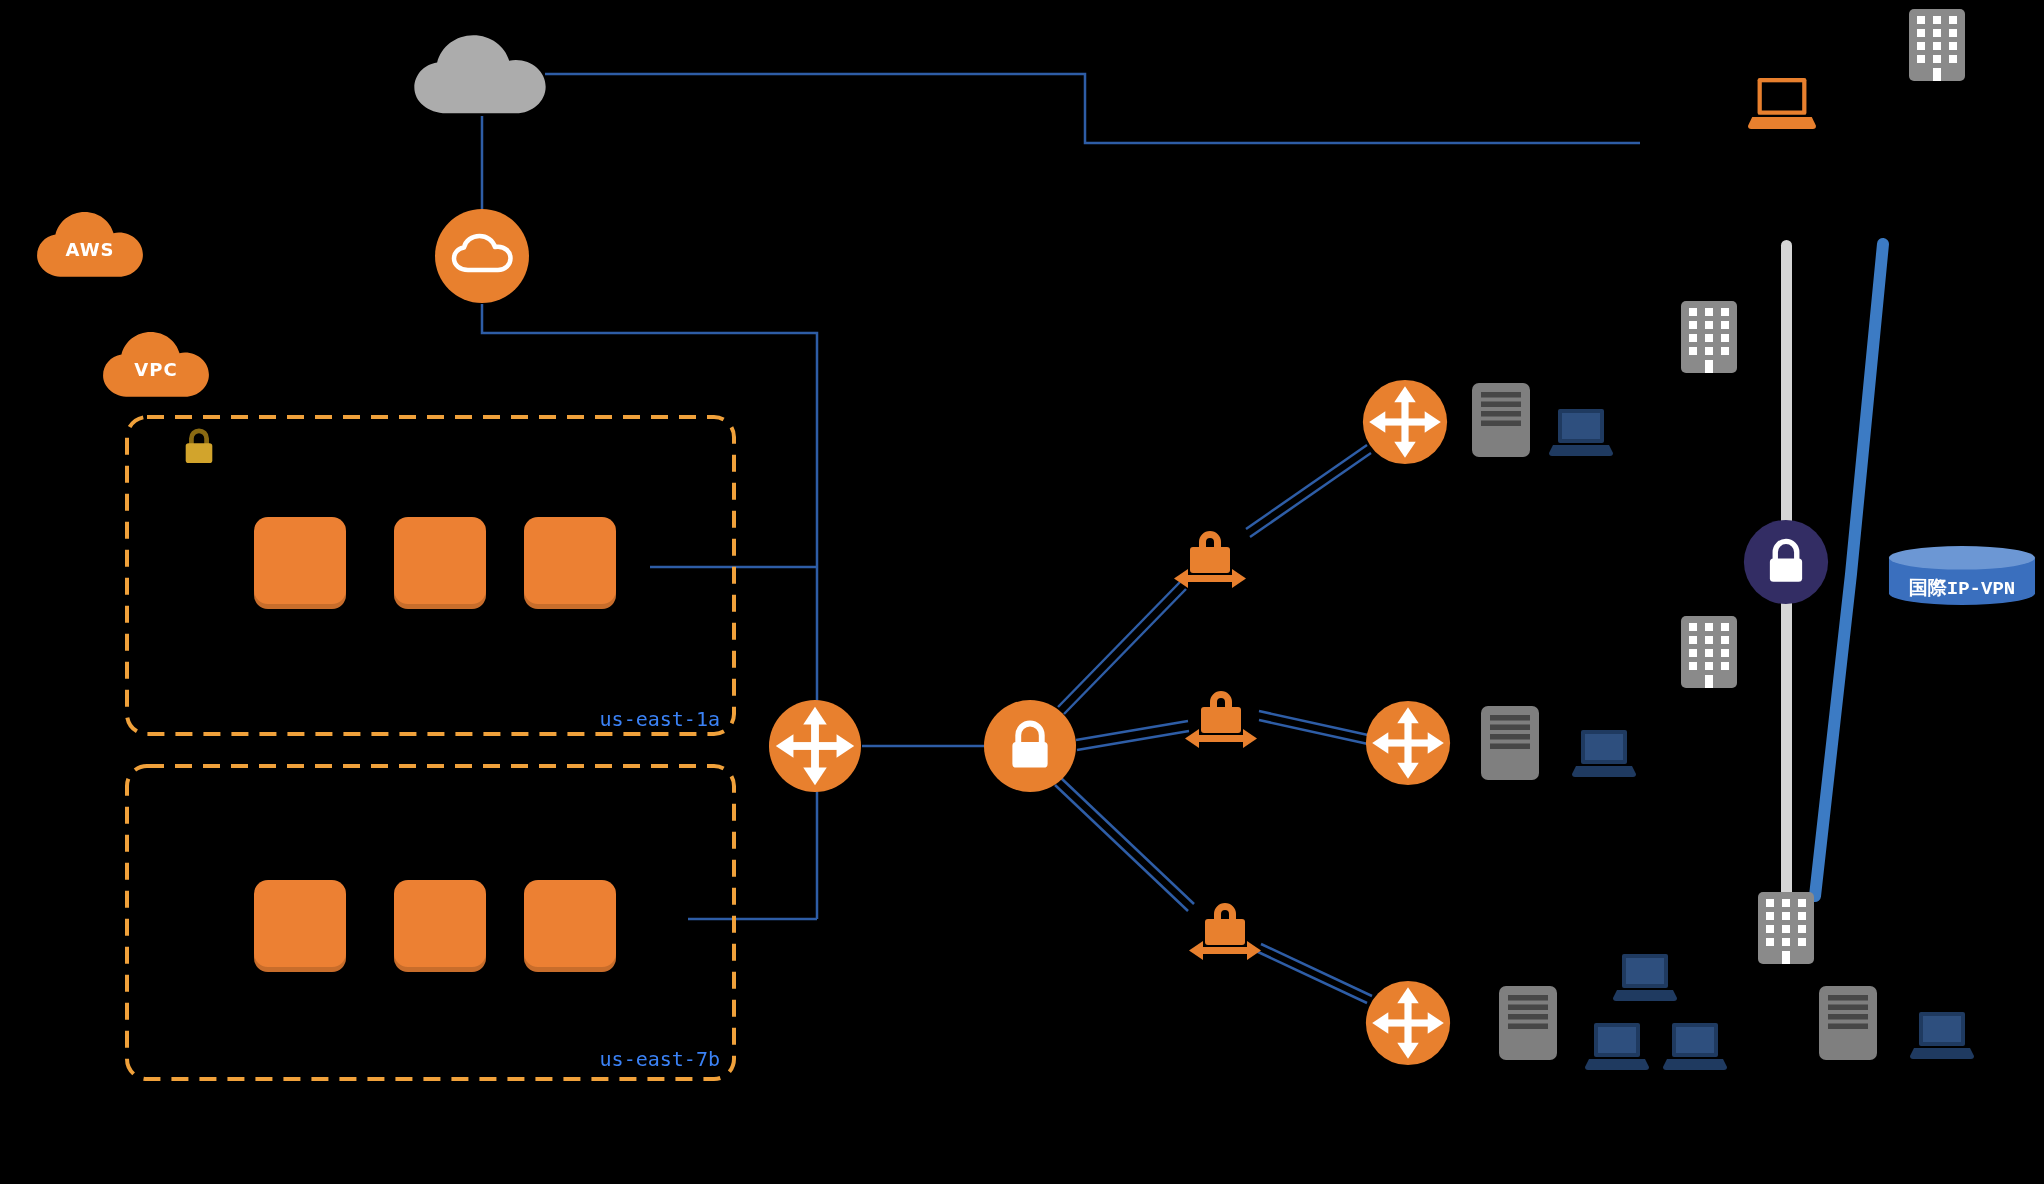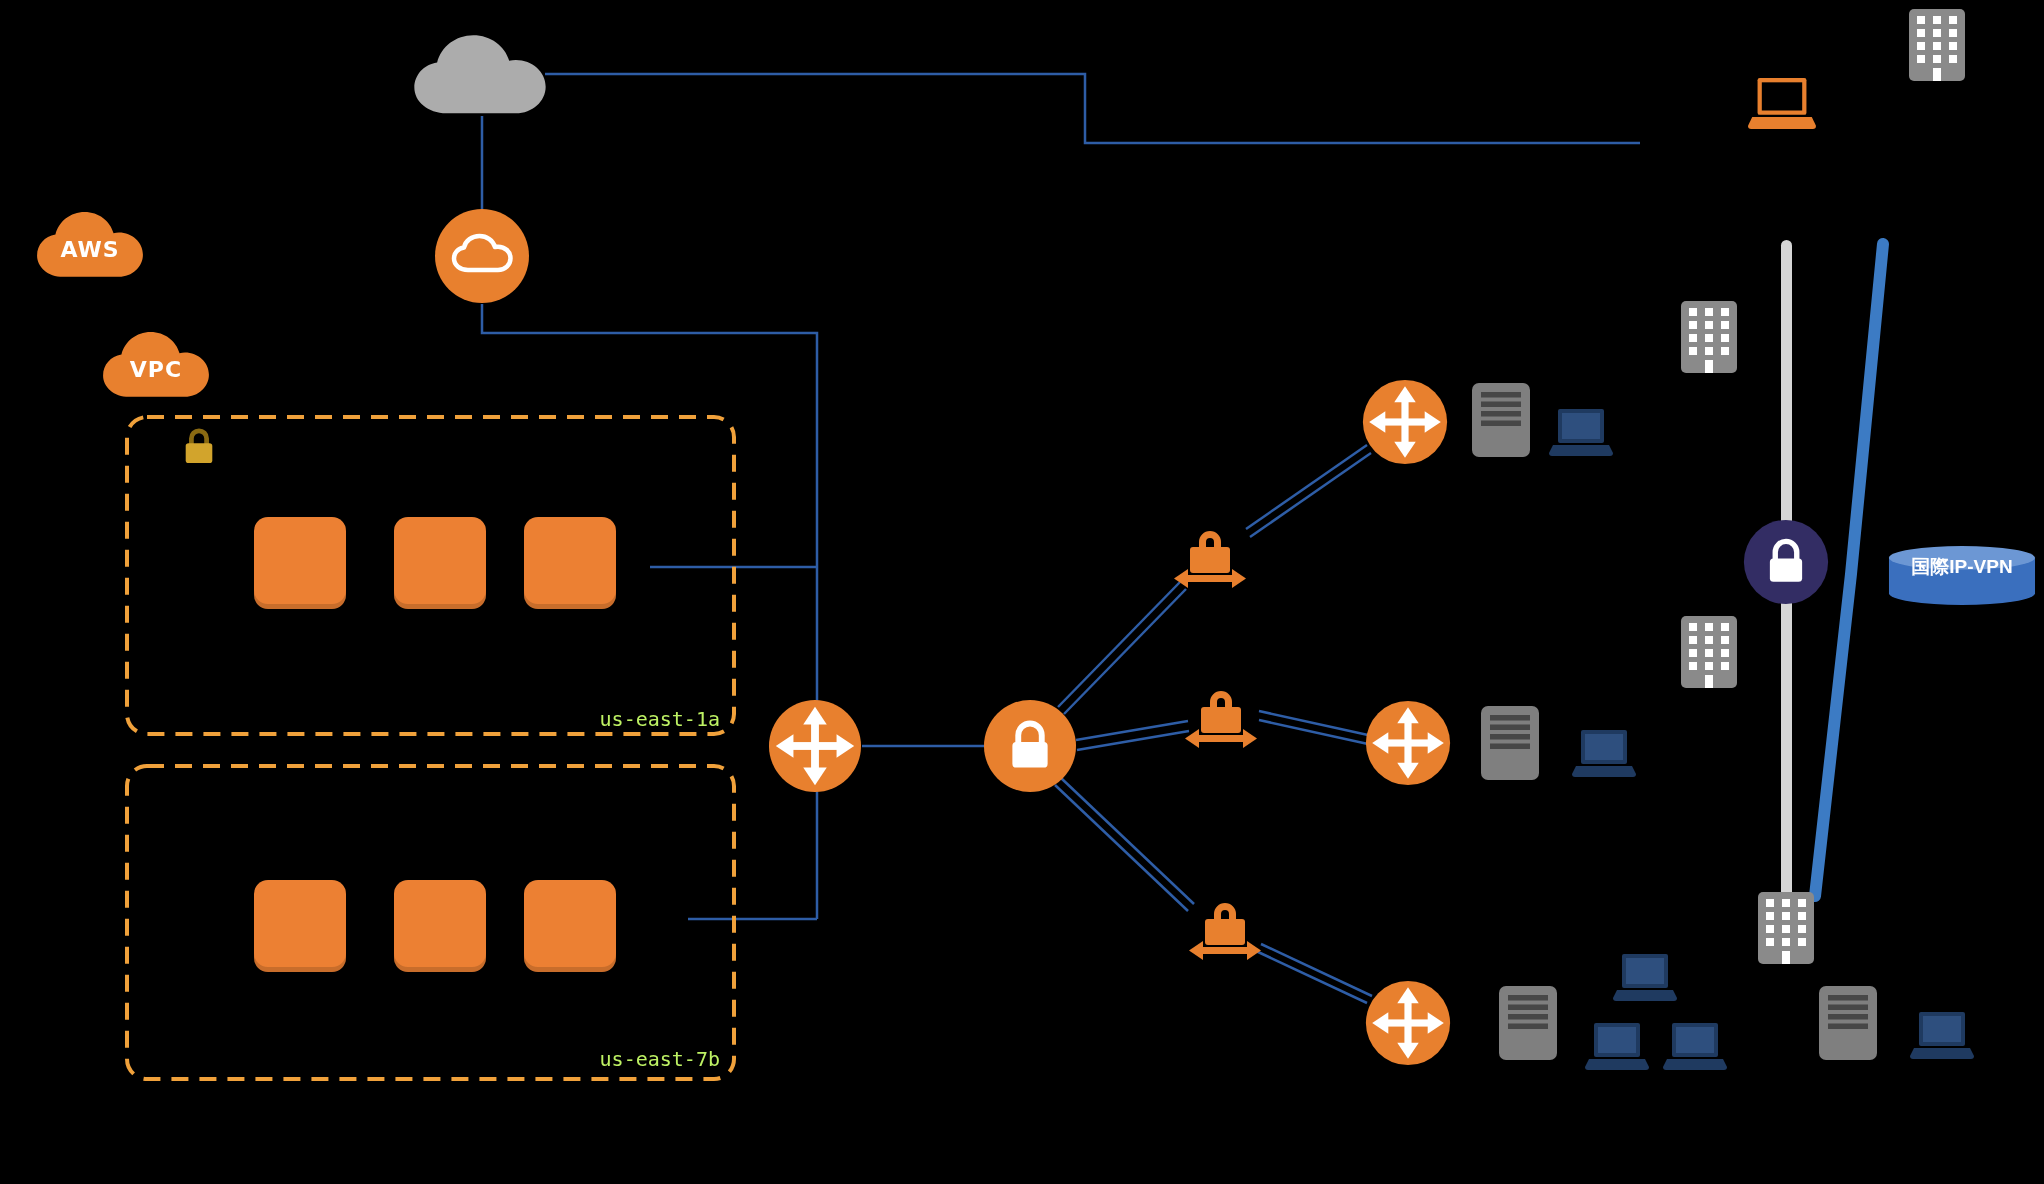--- a/index.html
+++ b/index.html
@@ -6,26 +6,26 @@
   #canvas{
     position:relative;width:2044px;height:1184px;background:#000;
     font-family:"DejaVu Sans", sans-serif;overflow:hidden;
   }
   .abs{position:absolute;}
   .icon-svg{display:block;width:100%;height:100%;}
   .lines{position:absolute;left:0;top:0;}
   .zone-rect{position:absolute;left:0;top:0;}
   .sq{position:absolute;width:92px;height:92px;border-radius:14px;background:#EC8033;
       box-shadow:inset 0 -5px 0 rgba(0,0,0,.15);}
-  .zone-label{position:absolute;width:185px;text-align:right;color:#bef264;
+  .zone-label{position:absolute;width:185px;text-align:right;color:#3b82f6;
       font-family:"DejaVu Sans Mono", monospace;font-size:20px;}
   .cloud-label{position:absolute;inset:0;display:flex;align-items:center;justify-content:center;
-      color:#fff;font-weight:bold;font-size:22px;letter-spacing:1px;padding-top:8px;}
-  .cyl-label{position:absolute;left:0;right:0;top:9px;text-align:center;color:#fff;
-      font-weight:bold;font-size:19px;font-family:Liberation Sans, sans-serif;}
+      color:#fff;font-weight:bold;font-size:18px;letter-spacing:1px;padding-top:8px;}
+  .cyl-label{position:absolute;left:0;right:0;top:30px;text-align:center;color:#fff;
+      font-weight:bold;font-size:19px;font-family:Liberation Mono, monospace;}
   .rail{position:absolute;background:#D6D6D6;border-radius:6px;}
 </style>
 </head>
 <body>
 
 <div id="canvas">
 
   <svg width="0" height="0" style="position:absolute" aria-hidden="true">
     <defs>
       <symbol id="sym-cloud" viewBox="0 0 100 62" preserveAspectRatio="none">

